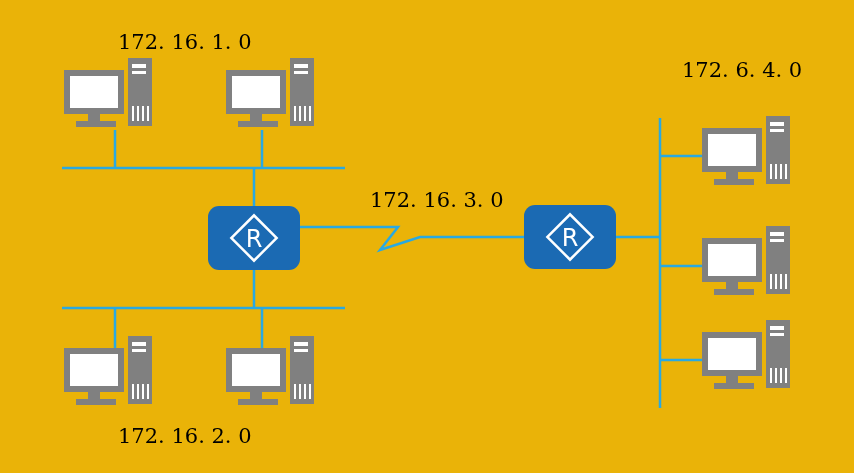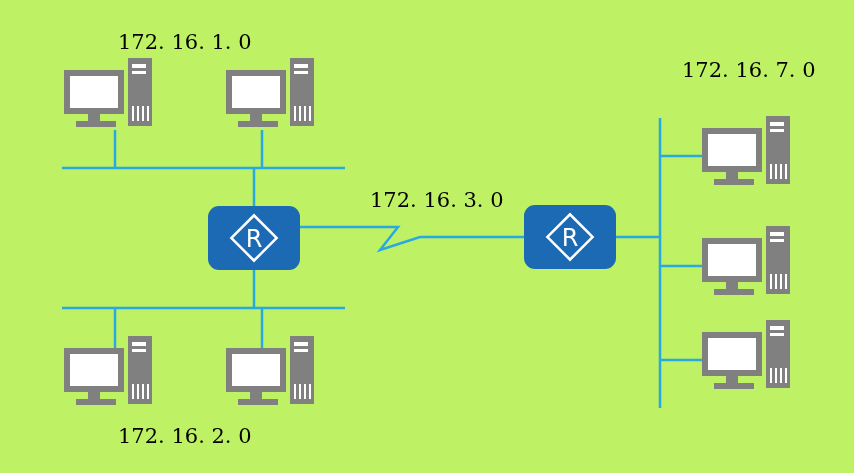--- a/index.html
+++ b/index.html
@@ -1,21 +1,21 @@
 <!DOCTYPE html>
 <html><head>
 <meta charset="utf-8">
 <style>
   * { margin: 0; padding: 0; box-sizing: border-box; }
   html, body { background: #ffffff; }
   .canvas {
     position: relative;
     width: 854px;
     height: 473px;
-    background: #bef264;
+    background: #eab308;
     font-family: "DejaVu Serif", "Liberation Serif", serif;
     overflow: hidden;
   }
   .lines {
     position: absolute;
     left: 0; top: 0;
     width: 854px; height: 473px;
   }
   .lines line, .lines polyline {
     stroke: #29a9e2;
@@ -83,21 +83,21 @@
     <line x1="616" y1="237" x2="660" y2="237"></line>
     <line x1="660" y1="118" x2="660" y2="408"></line>
     <line x1="660" y1="156" x2="712" y2="156"></line>
     <line x1="660" y1="266" x2="712" y2="266"></line>
     <line x1="660" y1="360" x2="712" y2="360"></line>
   </svg>
 
   <div class="net-label" style="left:118px; top:30px;">172. 16. 1. 0</div>
   <div class="net-label" style="left:118px; top:424px;text-align:center;">172. 16. 2. 0</div>
   <div class="net-label" style="left:342px; top:188px;margin-left:28px;">172. 16. 3. 0</div>
-  <div class="net-label" style="left:682px; top:58px;">172. 16. 7. 0</div>
+  <div class="net-label" style="left:682px; top:58px;">172. 6. 4. 0</div>
 
   <div class="device" style="left:64px; top:58px;">
     <svg viewBox="0 0 100 80">
         <use href="#pc-icon"></use>
       </svg>
   </div>
   <div class="device" style="left:226px; top:58px;">
     <svg viewBox="0 0 100 80">
         <use href="#pc-icon"></use>
       </svg>

